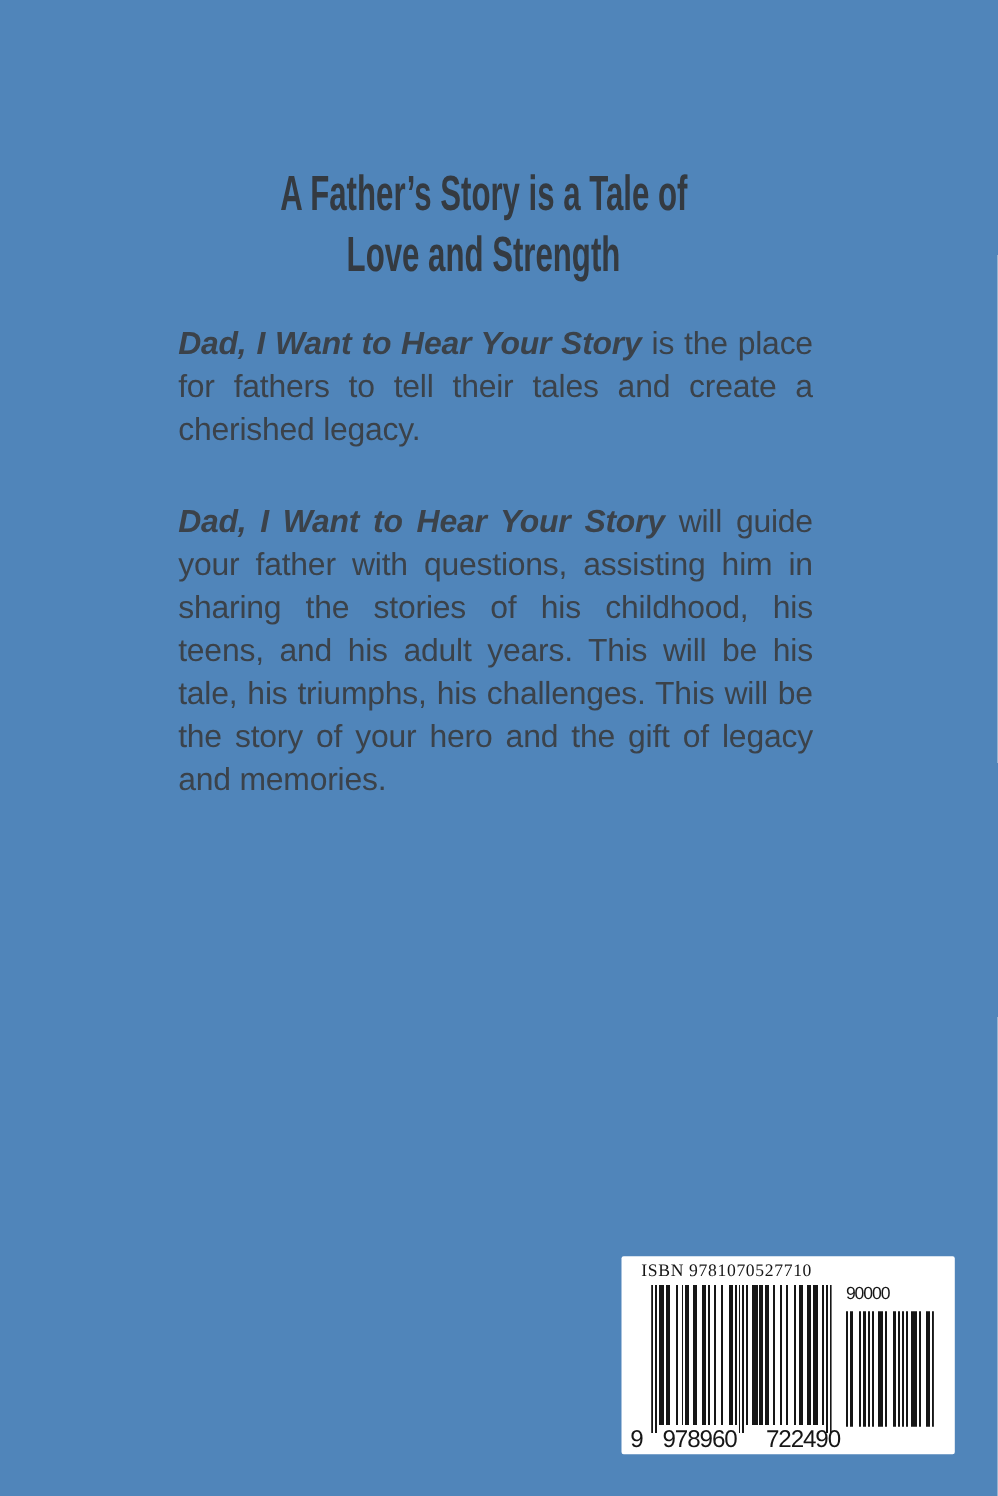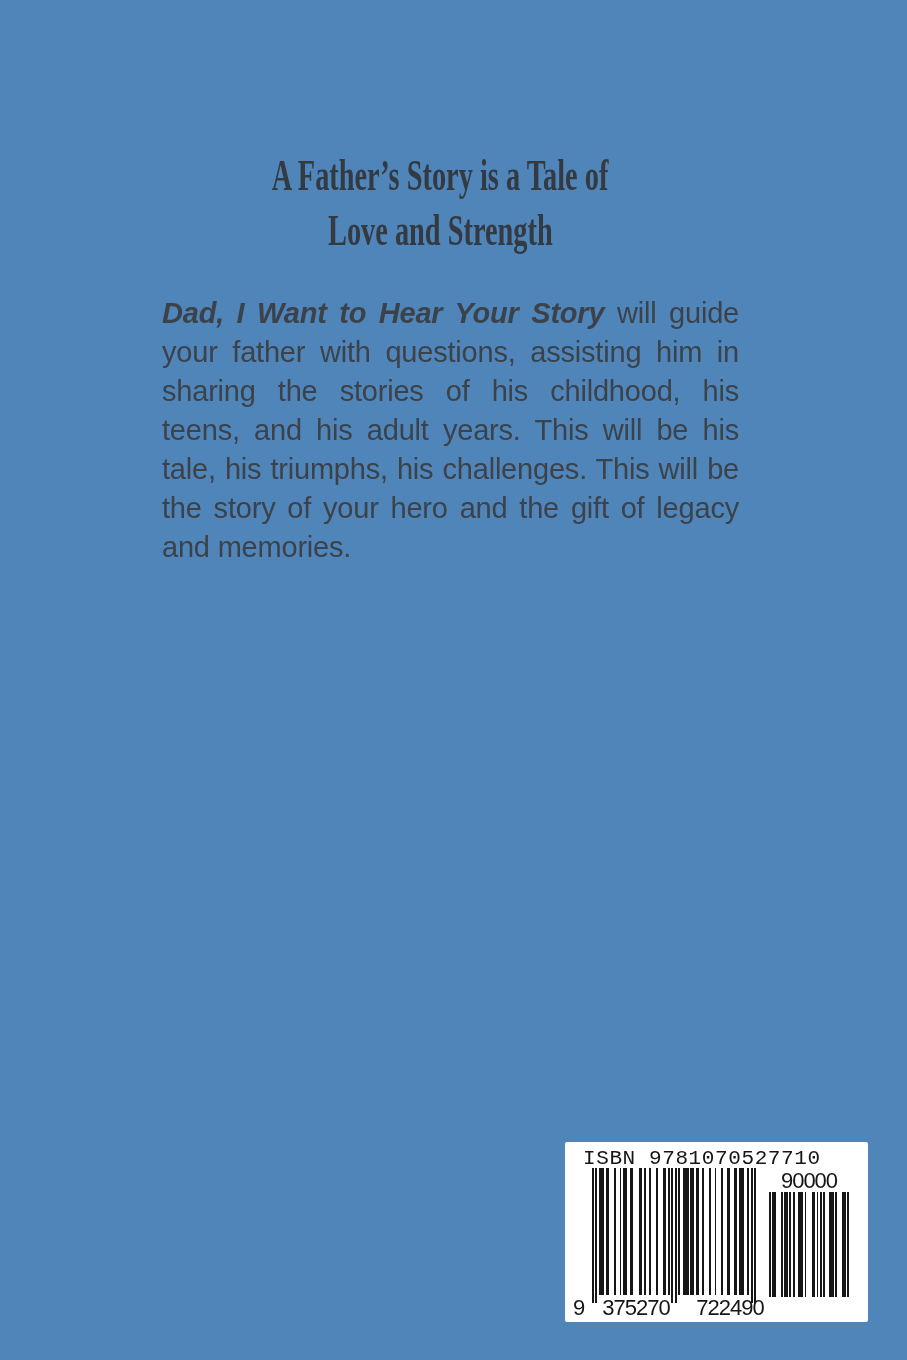--- a/index.html
+++ b/index.html
@@ -14,21 +14,21 @@
     position:relative;
     width:907px;height:1360px;
     background:var(--bg);
     overflow:hidden;
     font-family:"Liberation Sans",sans-serif;
   }
   .headline{
     position:absolute;top:148px;left:0;width:880px;
     display:flex;flex-direction:column;align-items:center;
     color:var(--heading);
-    font-family:Liberation Serif, serif;
+    font-family:Liberation Sans, sans-serif;
     font-weight:bold;
     font-size:45px;line-height:55px;
   }
   .headline-line{
     white-space:nowrap;
     transform:scaleX(0.63);
     transform-origin:50% 50%;
   }
   .body-copy{
     position:absolute;left:162px;top:294px;width:577px;
@@ -40,51 +40,52 @@
   .body-copy p{margin:0 0 45px 0;}
   .title-em{font-weight:bold;font-style:italic;}
   .barcode-panel{
     position:absolute;left:565px;top:1142px;width:303px;height:180px;
     background:var(--panel);
     border-radius:2px;
     color:var(--ink);
   }
   .isbn-label{
     position:absolute;left:18px;top:5px;
-    font-size:21px;letter-spacing:0.6px;
-    font-family:Liberation Mono, monospace;
+    font-size:16px;letter-spacing:0.6px;
+    font-family:Liberation Serif, serif;
   }
   .ean13{position:absolute;left:27px;top:26px;width:164px;height:135px;}
   .ean5{position:absolute;left:204px;top:50px;width:80px;height:105px;}
   .digits-row span{
     position:absolute;top:153px;
     font-size:22px;letter-spacing:-1px;
     font-family:"Liberation Sans",sans-serif;
   }
   .digit-lead{left:8px;}
   .digit-group1{left:36px;width:70px;text-align:center;}
   .digit-group2{left:130px;width:70px;text-align:center;}
   .supp-label{
     position:absolute;left:204px;top:26px;width:80px;
-    text-align:center;
-    font-size:22px;letter-spacing:-1px;
+    text-align:left;
+    font-size:16px;letter-spacing:-1px;
     font-family:"Liberation Sans",sans-serif;
   }
 </style>
 </head>
 <body>
 
 <div class="cover">
 
   <div class="headline">
     <div class="headline-line">A Father’s Story is a Tale of</div>
     <div class="headline-line">Love and Strength</div>
   </div>
 
   <div class="body-copy">
+    <p><strong class="title-em">Dad, I Want to Hear Your Story</strong><span> is the place for fathers to tell their tales and create a cherished legacy.</span></p>
     <p><strong class="title-em">Dad, I Want to Hear Your Story</strong><span> will guide your father with questions, assisting him in sharing the stories of his childhood, his teens, and his adult years. This will be his tale, his triumphs, his challenges. This will be the story of your hero and the gift of legacy and memories.</span></p>
   </div>
 
   <div class="barcode-panel">
     <div class="isbn-label">ISBN 9781070527710</div>
     <svg id="ean13" class="ean13" xmlns="http://www.w3.org/2000/svg" viewBox="0 0 95 135" preserveAspectRatio="none" shape-rendering="crispEdges">
         <rect x="0" y="0" width="1" height="135" fill="#161616"></rect>
         <rect x="2" y="0" width="1" height="135" fill="#161616"></rect>
         <rect x="4" y="0" width="1" height="127" fill="#161616"></rect>
         <rect x="5" y="0" width="1" height="127" fill="#161616"></rect>
@@ -125,21 +126,21 @@
         <rect x="83" y="0" width="1" height="127" fill="#161616"></rect>
         <rect x="85" y="0" width="1" height="127" fill="#161616"></rect>
         <rect x="86" y="0" width="1" height="127" fill="#161616"></rect>
         <rect x="87" y="0" width="1" height="127" fill="#161616"></rect>
         <rect x="90" y="0" width="1" height="127" fill="#161616"></rect>
         <rect x="92" y="0" width="1" height="135" fill="#161616"></rect>
         <rect x="94" y="0" width="1" height="135" fill="#161616"></rect>
       </svg>
     <div class="digits-row">
       <span class="digit-lead">9</span>
-      <span class="digit-group1">375270</span>
+      <span class="digit-group1">978960</span>
       <span class="digit-group2">722490</span>
     </div>
     <div class="supp-label">90000</div>
     <svg id="ean5" class="ean5" xmlns="http://www.w3.org/2000/svg" viewBox="0 0 47 105" preserveAspectRatio="none" shape-rendering="crispEdges">
         <rect x="0" y="0" width="1" height="105" fill="#161616"></rect>
         <rect x="2" y="0" width="1" height="105" fill="#161616"></rect>
         <rect x="3" y="0" width="1" height="105" fill="#161616"></rect>
         <rect x="7" y="0" width="1" height="105" fill="#161616"></rect>
         <rect x="9" y="0" width="1" height="105" fill="#161616"></rect>
         <rect x="10" y="0" width="1" height="105" fill="#161616"></rect>

